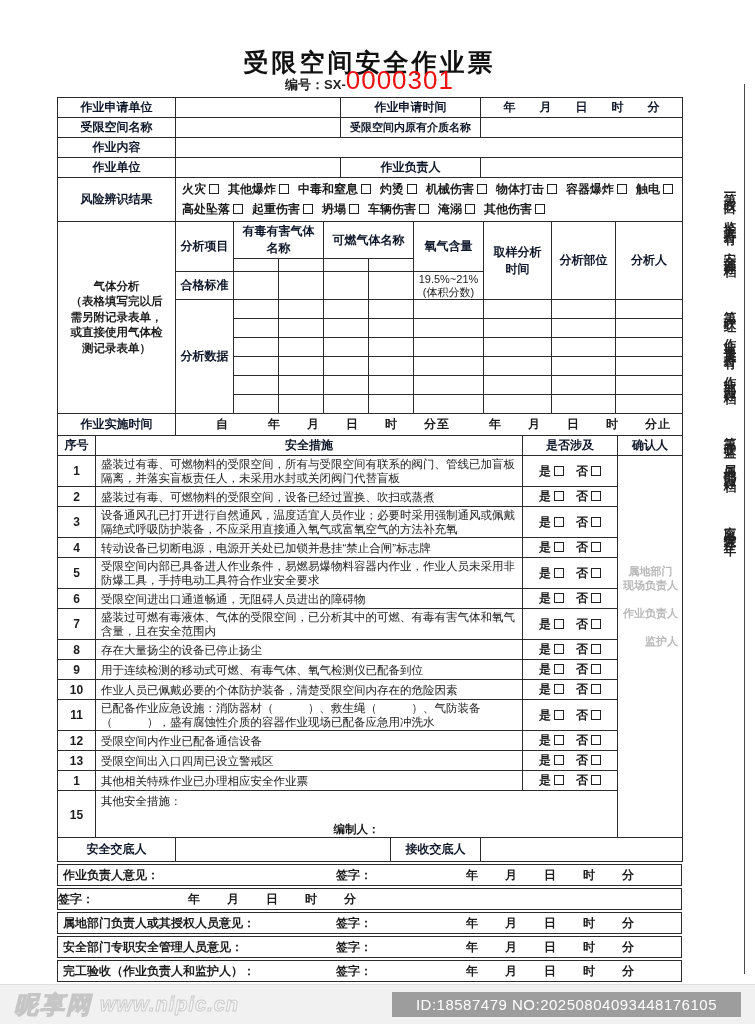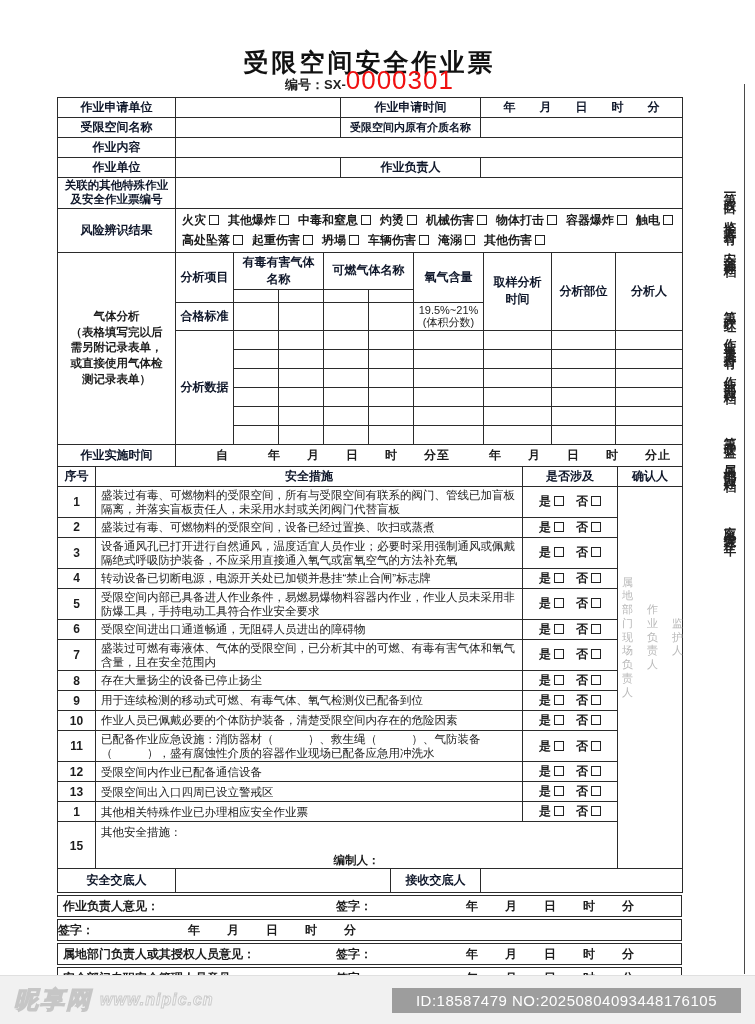--- a/index.html
+++ b/index.html
@@ -40,38 +40,38 @@
 
   .measures .hdr td { height:20px; }
   .measures td.num { text-align:center; font-weight:bold; }
   .measures td.mtext { font-size:11.5px; line-height:1.22; padding:1px 5px; }
   .measures tr.r1 td { height:19px; }
   .measures tr.r2 td { height:30px; }
   .measures td.yn { text-align:center; white-space:nowrap; font-weight:bold;margin-left:32px; }
   .measures td.other { height:46px; vertical-align:top; padding-top:3px; }
   .compiler { text-align:center; margin-top:14px; font-weight:bold; }
   .confirm-cell { vertical-align:middle; }
-  .confirm-hints { display:flex; flex-direction:row; gap:14px; align-items:center; color:#b9b9b9; font-size:11px; line-height:1.25; text-align:center; transform:translateY(-40px); }
+  .confirm-hints { display:flex; flex-direction:column; gap:14px; align-items:flex-end; color:#b9b9b9; font-size:11px; line-height:1.25; text-align:center; transform:translateY(-40px);font-weight:bold; }
   .hint { white-space:pre-line; }
 
   .briefing td { height:24px; }
 
   .sig-row { width:625px; border:1px solid #2b2b2b; margin-top:2px; height:22px; display:flex; align-items:center; font-size:12px; }
   .sig-label { flex:1; padding-left:5px; font-weight:bold; }
   .sig-sign { width:130px; font-weight:bold; }
   .sig-date { width:215px; font-weight:bold; letter-spacing:1px; }
 
   .side-note { position:absolute; left:697px; top:183px; width:40px; writing-mode:vertical-rl; text-orientation:upright; font-size:12.5px; letter-spacing:3px; color:#222; font-weight:bold; line-height:1.2; }
   .side-gap { margin-top:26px; }
   .page-edge { position:absolute; left:744px; top:84px; width:1px; height:890px; background:#4a4a4a; }
 
-  .footer { position:absolute; left:0; bottom:0; width:755px; height:49px; background:#f1f1f1; border-top:1px solid #e0e0e0; display:flex; align-items:center;margin-top:40px; }
+  .footer { position:absolute; left:0; bottom:0; width:755px; height:40px; background:#f1f1f1; border-top:1px solid #e0e0e0; display:flex; align-items:center;margin-top:40px; }
   .brand-wrap { display:flex; align-items:center; gap:8px; padding-left:14px; }
   .brand { font-size:24px; font-weight:bold; font-style:italic; color:#f7f7f7; -webkit-text-stroke:1.2px #c6c6c6; letter-spacing:2px; }
-  .brand-url { font-size:16px; font-weight:bold; font-style:italic; color:#f7f7f7; -webkit-text-stroke:1px #cccccc; letter-spacing:1px; }
+  .brand-url { font-size:20px; font-weight:bold; font-style:italic; color:#f7f7f7; -webkit-text-stroke:1px #cccccc; letter-spacing:1px; }
   .id-badge { margin-left:auto; margin-right:14px; background:#9d9d9d; color:#ffffff; font-size:15px; padding:4px 24px; letter-spacing:0.5px; }
 </style>
 </head>
 <body>
 
 <div class="page">
   <div class="content">
 
     <div class="title">受限空间安全作业票</div>
     <div class="serial-line">
@@ -100,25 +100,20 @@
       </tr>
       <tr>
         <td class="lbl">作业内容</td>
         <td class="blank" colspan="3"></td>
       </tr>
       <tr>
         <td class="lbl">作业单位</td>
         <td class="blank"></td>
         <td class="lbl">作业负责人</td>
         <td class="blank"></td>
-      </tr>
-      <tr>
-        <td class="lbl related-cell pre">关联的其他特殊作业
-及安全作业票编号</td>
-        <td class="blank" colspan="3"></td>
       </tr>
       <tr>
         <td class="lbl risk-cell">风险辨识结果</td>
         <td colspan="3">
           <div class="risk-items">
             <span class="risk-item"><span>火灾</span><span class="cb"></span></span>
             <span class="risk-item"><span>其他爆炸</span><span class="cb"></span></span>
             <span class="risk-item"><span>中毒和窒息</span><span class="cb"></span></span>
             <span class="risk-item"><span>灼烫</span><span class="cb"></span></span>
             <span class="risk-item"><span>机械伤害</span><span class="cb"></span></span>

